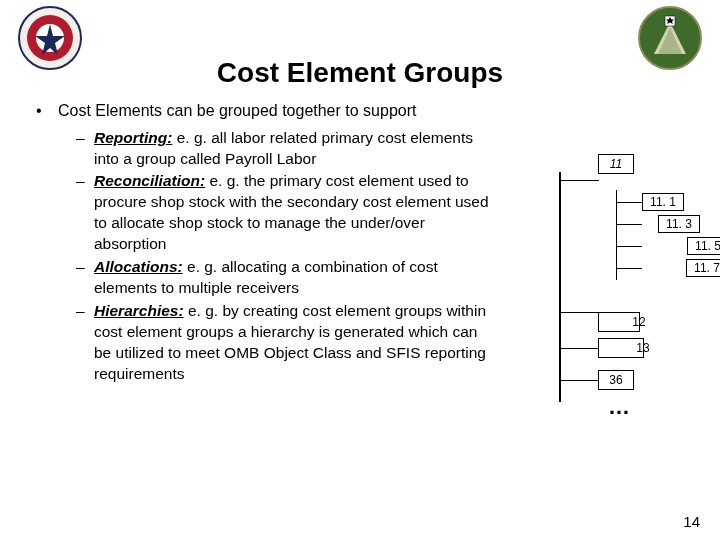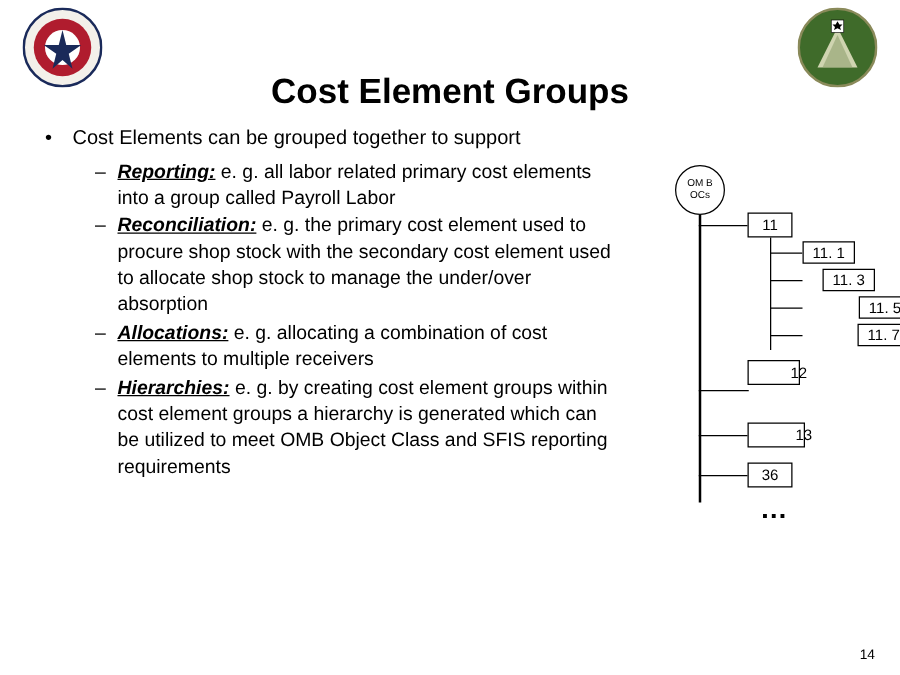--- a/index.html
+++ b/index.html
@@ -124,21 +124,21 @@
   .dots {
     position: absolute;
     font-size: 22px;
     font-weight: bold;
     letter-spacing: 4px;
   }
   .page-num {
     position: absolute;
     bottom: 10px;
     right: 20px;
-    font-size: 11px;
+    font-size: 15px;
   }
 </style>
 </head>
 <body>
 
 <div class="seal-left" aria-hidden="true">
   <svg viewBox="0 0 64 64" width="64" height="64">
     <circle cx="32" cy="32" r="31" fill="#f3f0ea" stroke="#1a2a5a" stroke-width="2"></circle>
     <circle cx="32" cy="32" r="23" fill="#b01c2e"></circle>
     <circle cx="32" cy="32" r="14" fill="#ffffff"></circle>
@@ -177,39 +177,38 @@
       <div class="sub-text"><span class="lead">Allocations:</span><span> e. g. allocating a combination of cost elements to multiple receivers</span></div>
     </div>
     <div class="sub-row">
       <div class="dash">–</div>
       <div class="sub-text"><span class="lead">Hierarchies:</span><span> e. g. by creating cost element groups within cost element groups a hierarchy is generated which can be utilized to meet OMB Object Class and SFIS reporting requirements</span></div>
     </div>
   </div>
 </div>
 
 <div class="diagram">
-  <div class="circle">OM B OCs</div>
 
   <div class="dline" style="left:29px; top:40px; width:2px; height:230px;"></div>
 
   <div class="dline" style="left:29px; top:48px; width:40px; height:1px;"></div>
-  <div class="box lvl1" style="left:68px; top:38px;">11</div>
+  <div class="box lvl1" style="left:68px; top:22px;font-style:italic;">11</div>
 
   <div class="dline" style="left:86px; top:58px; width:1px; height:90px;"></div>
   <div class="dline" style="left:86px; top:70px; width:26px; height:1px;"></div>
   <div class="box lvl2" style="left:112px; top:61px;">11. 1</div>
   <div class="dline" style="left:86px; top:92px; width:26px; height:1px;"></div>
   <div class="box lvl2" style="left:128px; top:83px;">11. 3</div>
   <div class="dline" style="left:86px; top:114px; width:26px; height:1px;"></div>
   <div class="box lvl2" style="left:121px; top:105px;margin-left:36px;">11. 5</div>
   <div class="dline" style="left:86px; top:136px; width:26px; height:1px;"></div>
   <div class="box lvl2" style="left:112px; top:127px;margin-left:44px;">11. 7</div>
 
   <div class="dline" style="left:29px; top:180px; width:40px; height:1px;"></div>
-  <div class="box lvl1" style="left:68px; top:156px;padding-left:40px;">12</div>
+  <div class="box lvl1" style="left:68px; top:180px;padding-left:40px;">12</div>
 
   <div class="dline" style="left:29px; top:216px; width:40px; height:1px;"></div>
   <div class="box lvl1" style="left:68px; top:206px;padding-left:44px;">13</div>
 
   <div class="dline" style="left:29px; top:248px; width:40px; height:1px;"></div>
   <div class="box lvl1" style="left:68px; top:238px;">36</div>
 
   <div class="dots" style="left:78px; top:262px;">…</div>
 </div>
 

